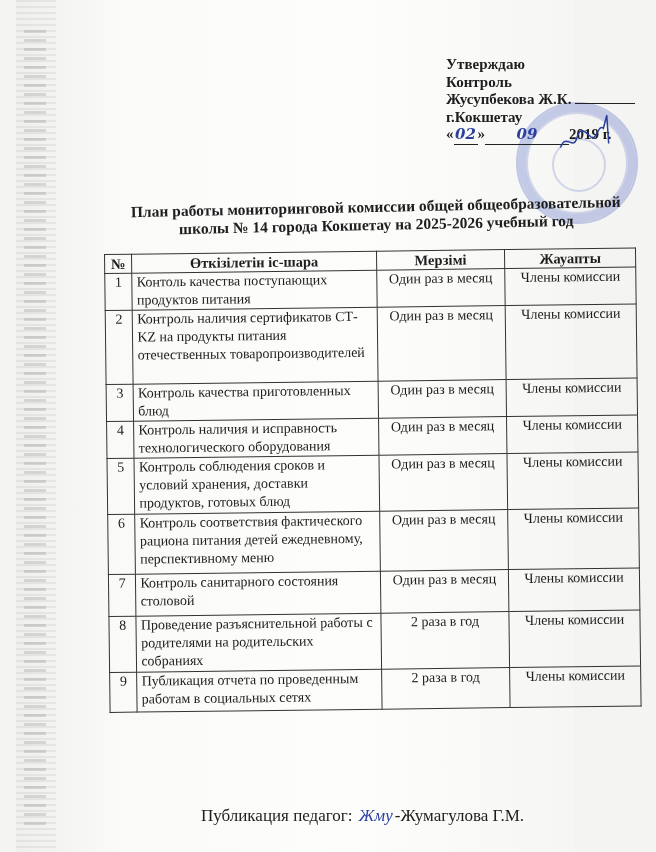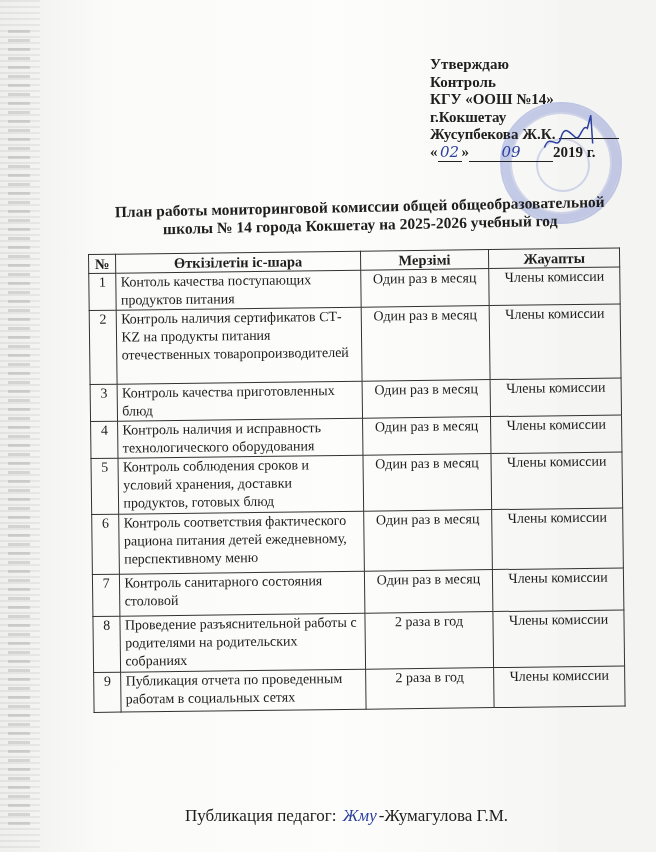--- a/index.html
+++ b/index.html
@@ -3,39 +3,39 @@
 <meta charset="utf-8">
 <style>
   html, body { margin: 0; padding: 0; }
   body {
     width: 656px; height: 852px; overflow: hidden; position: relative;
     background: #f4f4f2;
     font-family: "Liberation Serif", "DejaVu Serif", serif;
     color: #1e1e1e;
   }
   .page {
-    position: absolute; left: 0; top: 0; width: 558px; height: 852px;
+    position: absolute; left: 16px; top: 0; width: 558px; height: 852px;
     background: linear-gradient(90deg, #efefed 0%, #fafaf9 18%, #fdfdfc 60%, #f6f6f4 100%);
   }
   .bleed {
     position: absolute; left: 0; top: 0; width: 40px; height: 852px;
     background: repeating-linear-gradient(180deg, rgba(150,150,150,0.18) 0 2px, rgba(255,255,255,0) 2px 6px);
     opacity: 0.8;
   }
   .bleed2 {
     position: absolute; left: 8px; top: 30px; width: 22px; height: 800px;
     background: repeating-linear-gradient(180deg, rgba(110,110,110,0.22) 0 3px, rgba(255,255,255,0) 3px 9px);
   }
   .approve {
     position: absolute; left: 430px; top: 56px;
     font-weight: bold; font-size: 15px; line-height: 17.5px;
   }
   .approve div { white-space: nowrap; }
   .u { display: inline-block; border-bottom: 1px solid #222; }
-  .hand { font-style: italic; color: #2b3f9e; font-family: "DejaVu Serif", serif; font-weight: normal; }
+  .hand { font-style: italic; color: #2b3f9e; font-family: "DejaVu Serif", serif; font-weight: bold; }
   .stamp {
     position: absolute; left: 500px; top: 102px; width: 118px; height: 118px;
     border-radius: 50%;
     border: 2px solid rgba(90,110,200,0.35);
     box-shadow: inset 0 0 0 8px rgba(90,110,200,0.10), inset 0 0 0 10px rgba(90,110,200,0.25);
   }
   .stamp-inner {
     position: absolute; left: 34px; top: 34px; width: 50px; height: 50px; border-radius: 50%;
     border: 2px solid rgba(90,110,200,0.25);
   }
@@ -74,26 +74,25 @@
   <div class="bleed"></div>
   <div class="bleed2"></div>
 
   <div class="stamp">
     <div class="stamp-inner"></div>
   </div>
 
   <div class="approve">
     <div>Утверждаю</div>
     <div>Контроль</div>
-    <div>КГУ «ООШ №14»</div>
-    <div>г.Кокшетау</div>
     <div>
       <span>Жусупбекова Ж.К.</span>
       <span class="u" style="width:60px;"></span>
     </div>
+    <div>г.Кокшетау</div>
     <div>
       <span>«</span><span class="u hand" style="width:24px;text-align:center;">02</span><span>»</span><span class="u hand" style="width:84px;text-align:center;">09</span><span>2019 г.</span>
     </div>
   </div>
 
   <div class="dir-sign">
     <svg width="60" height="34" viewBox="0 0 60 34">
       <path d="M2 24 C10 10, 14 30, 20 18 S30 14, 34 20 S44 8, 48 14 L54 2 L50 30" fill="none" stroke="#2b3f9e" stroke-width="1.5"></path>
     </svg>
   </div>

